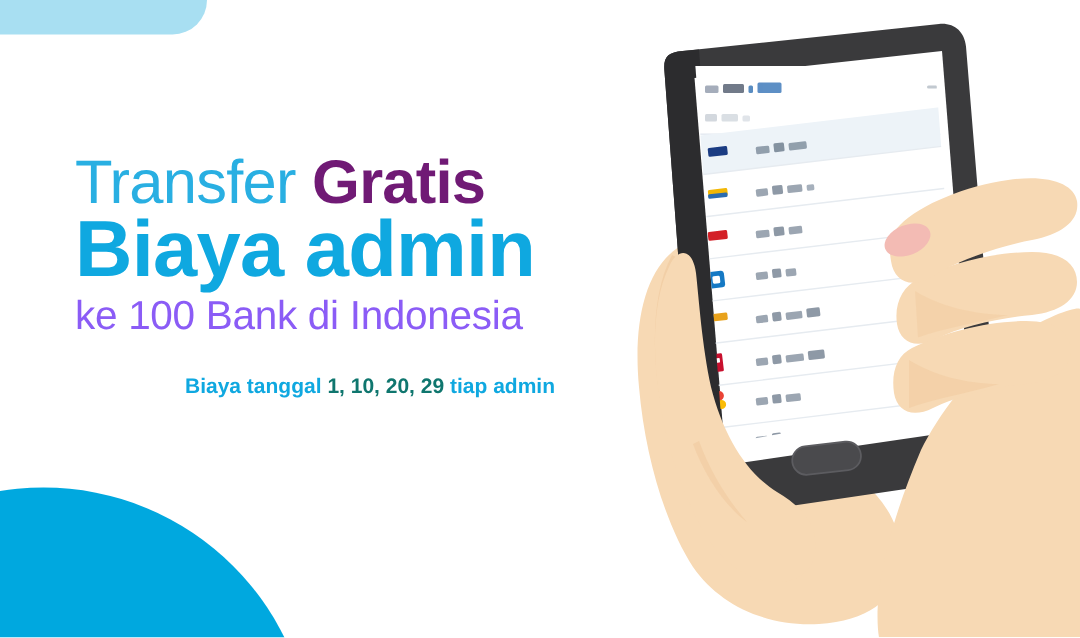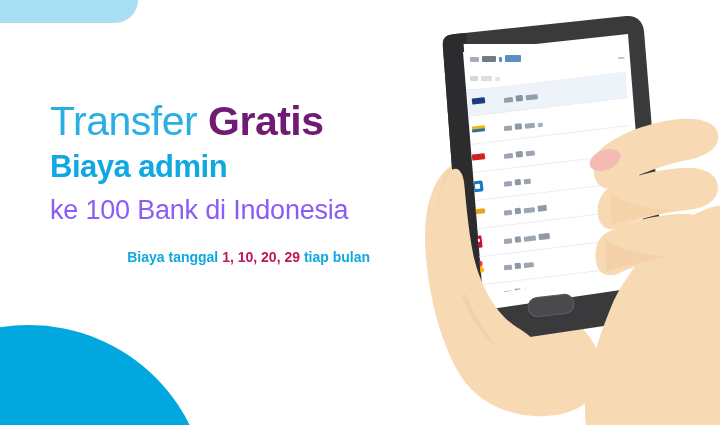--- a/index.html
+++ b/index.html
@@ -42,21 +42,21 @@
   .line1 {
     font-size:41px;
     line-height:46px;
     color:#29AFE2;
     font-weight:300;
     letter-spacing:-0.5px;
     white-space:nowrap;
   }
   .line1 .em { font-weight:700; color:#701a75; }
   .line2 {
-    font-size:31px;
+    font-size:53px;
     line-height:46px;
     font-weight:700;
     color:#0FA8E0;
     letter-spacing:-0.5px;
     white-space:nowrap;
   }
   .line3 {
     margin-top:4px;
     font-size:27px;
     line-height:33px;
@@ -72,21 +72,21 @@
     width:320px;
     text-align:right;
   }
   .line4 {
     font-size:14px;
     line-height:19px;
     font-weight:700;
     color:#0FA8E0;
     white-space:nowrap;
   }
-  .line4 .dates { color:#be185d; }
+  .line4 .dates { color:#0f766e; }
   .line5 {
     margin-top:4px;
     font-size:13.5px;
     line-height:18px;
     font-weight:400;
     color:#BDBDBD;
     white-space:nowrap;
   }
 
   
@@ -105,21 +105,21 @@
   <div class="top-bar"></div>
   <div class="corner-circle"></div>
 
   <div class="copy">
     <div class="line1"><span>Transfer </span><span class="em">Gratis</span></div>
     <div class="line2">Biaya admin</div>
     <div class="line3">ke 100 Bank di Indonesia</div>
   </div>
 
   <div class="sub-wrap">
-    <div class="line4"><span>Biaya tanggal </span><span class="dates">1, 10, 20, 29</span><span> tiap bulan</span></div>
+    <div class="line4"><span>Biaya tanggal </span><span class="dates">1, 10, 20, 29</span><span> tiap admin</span></div>
   </div>
 
   <div class="illus">
     <svg viewBox="0 0 320 425" xmlns="http://www.w3.org/2000/svg">
       <defs>
         <clipPath id="screenClip">
           <path d="M63,36 L222,24 L240,268 L82,296 Z"></path>
         </clipPath>
         <clipPath id="phoneClip">
           <path d="M55,34 L226,16 L252,318 L78,344 Z"></path>

